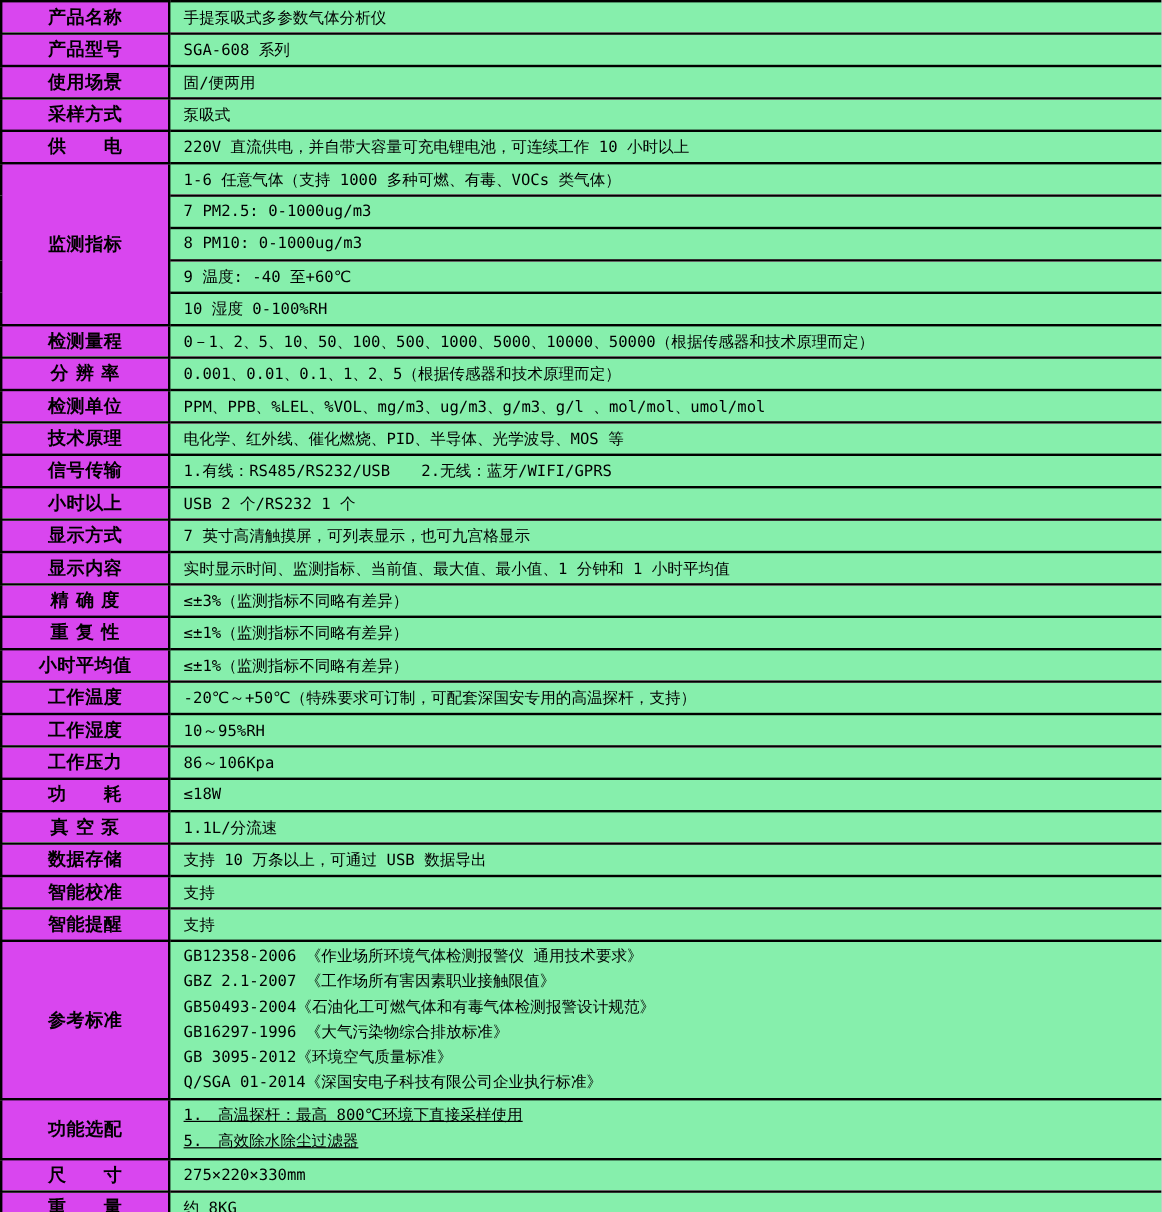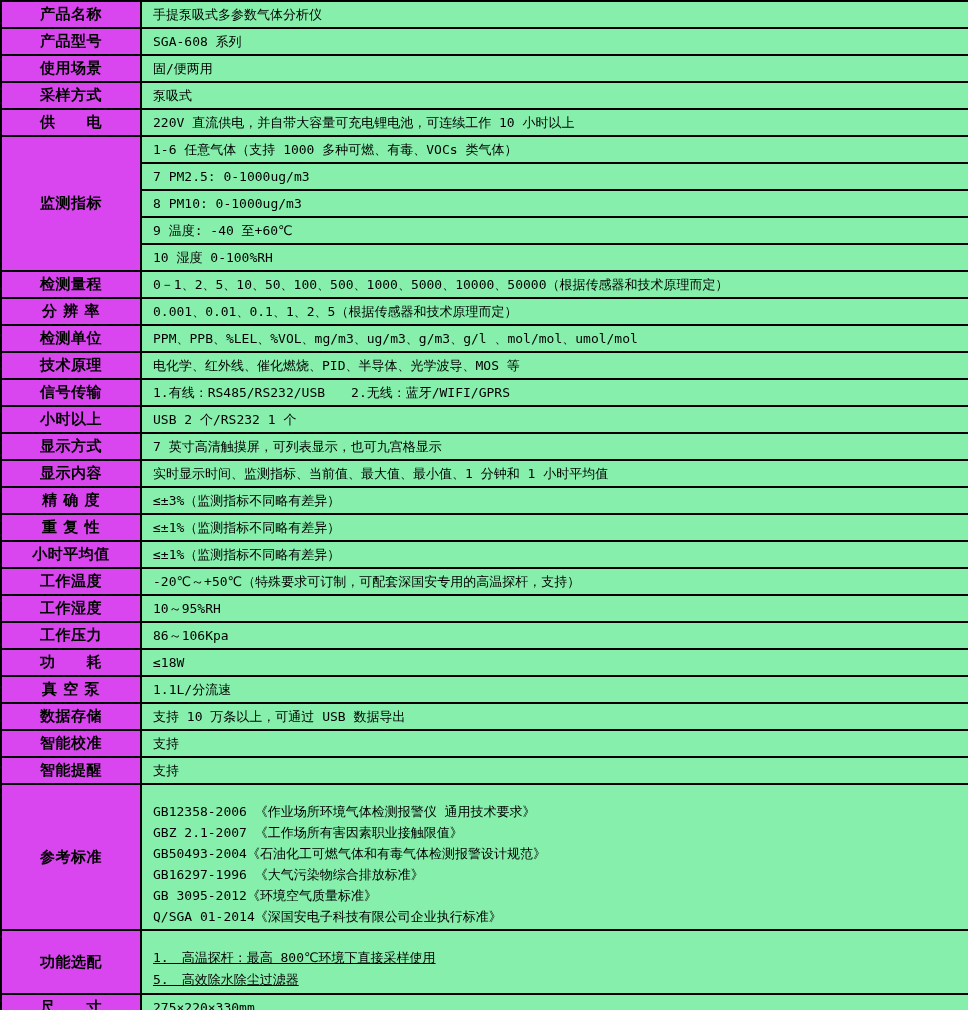--- a/index.html
+++ b/index.html
@@ -38,21 +38,21 @@
   }
   td.value {
     background: #86efac;
     font-size: 13px;
     vertical-align: middle;
     padding: 0 11px;
     white-space: nowrap;
     font-family: "DejaVu Sans Mono", "DejaVu Sans", sans-serif;
   }
   td.value.multiline {
-    padding-top: 16px;
+    padding-top: 2px;
     padding-bottom: 2px;
   }
   td.value .line {
     line-height: 21px;
     white-space: nowrap;
   }
   td.value.wide-lines .line {
     line-height: 22px;
     text-decoration: underline;
   }

